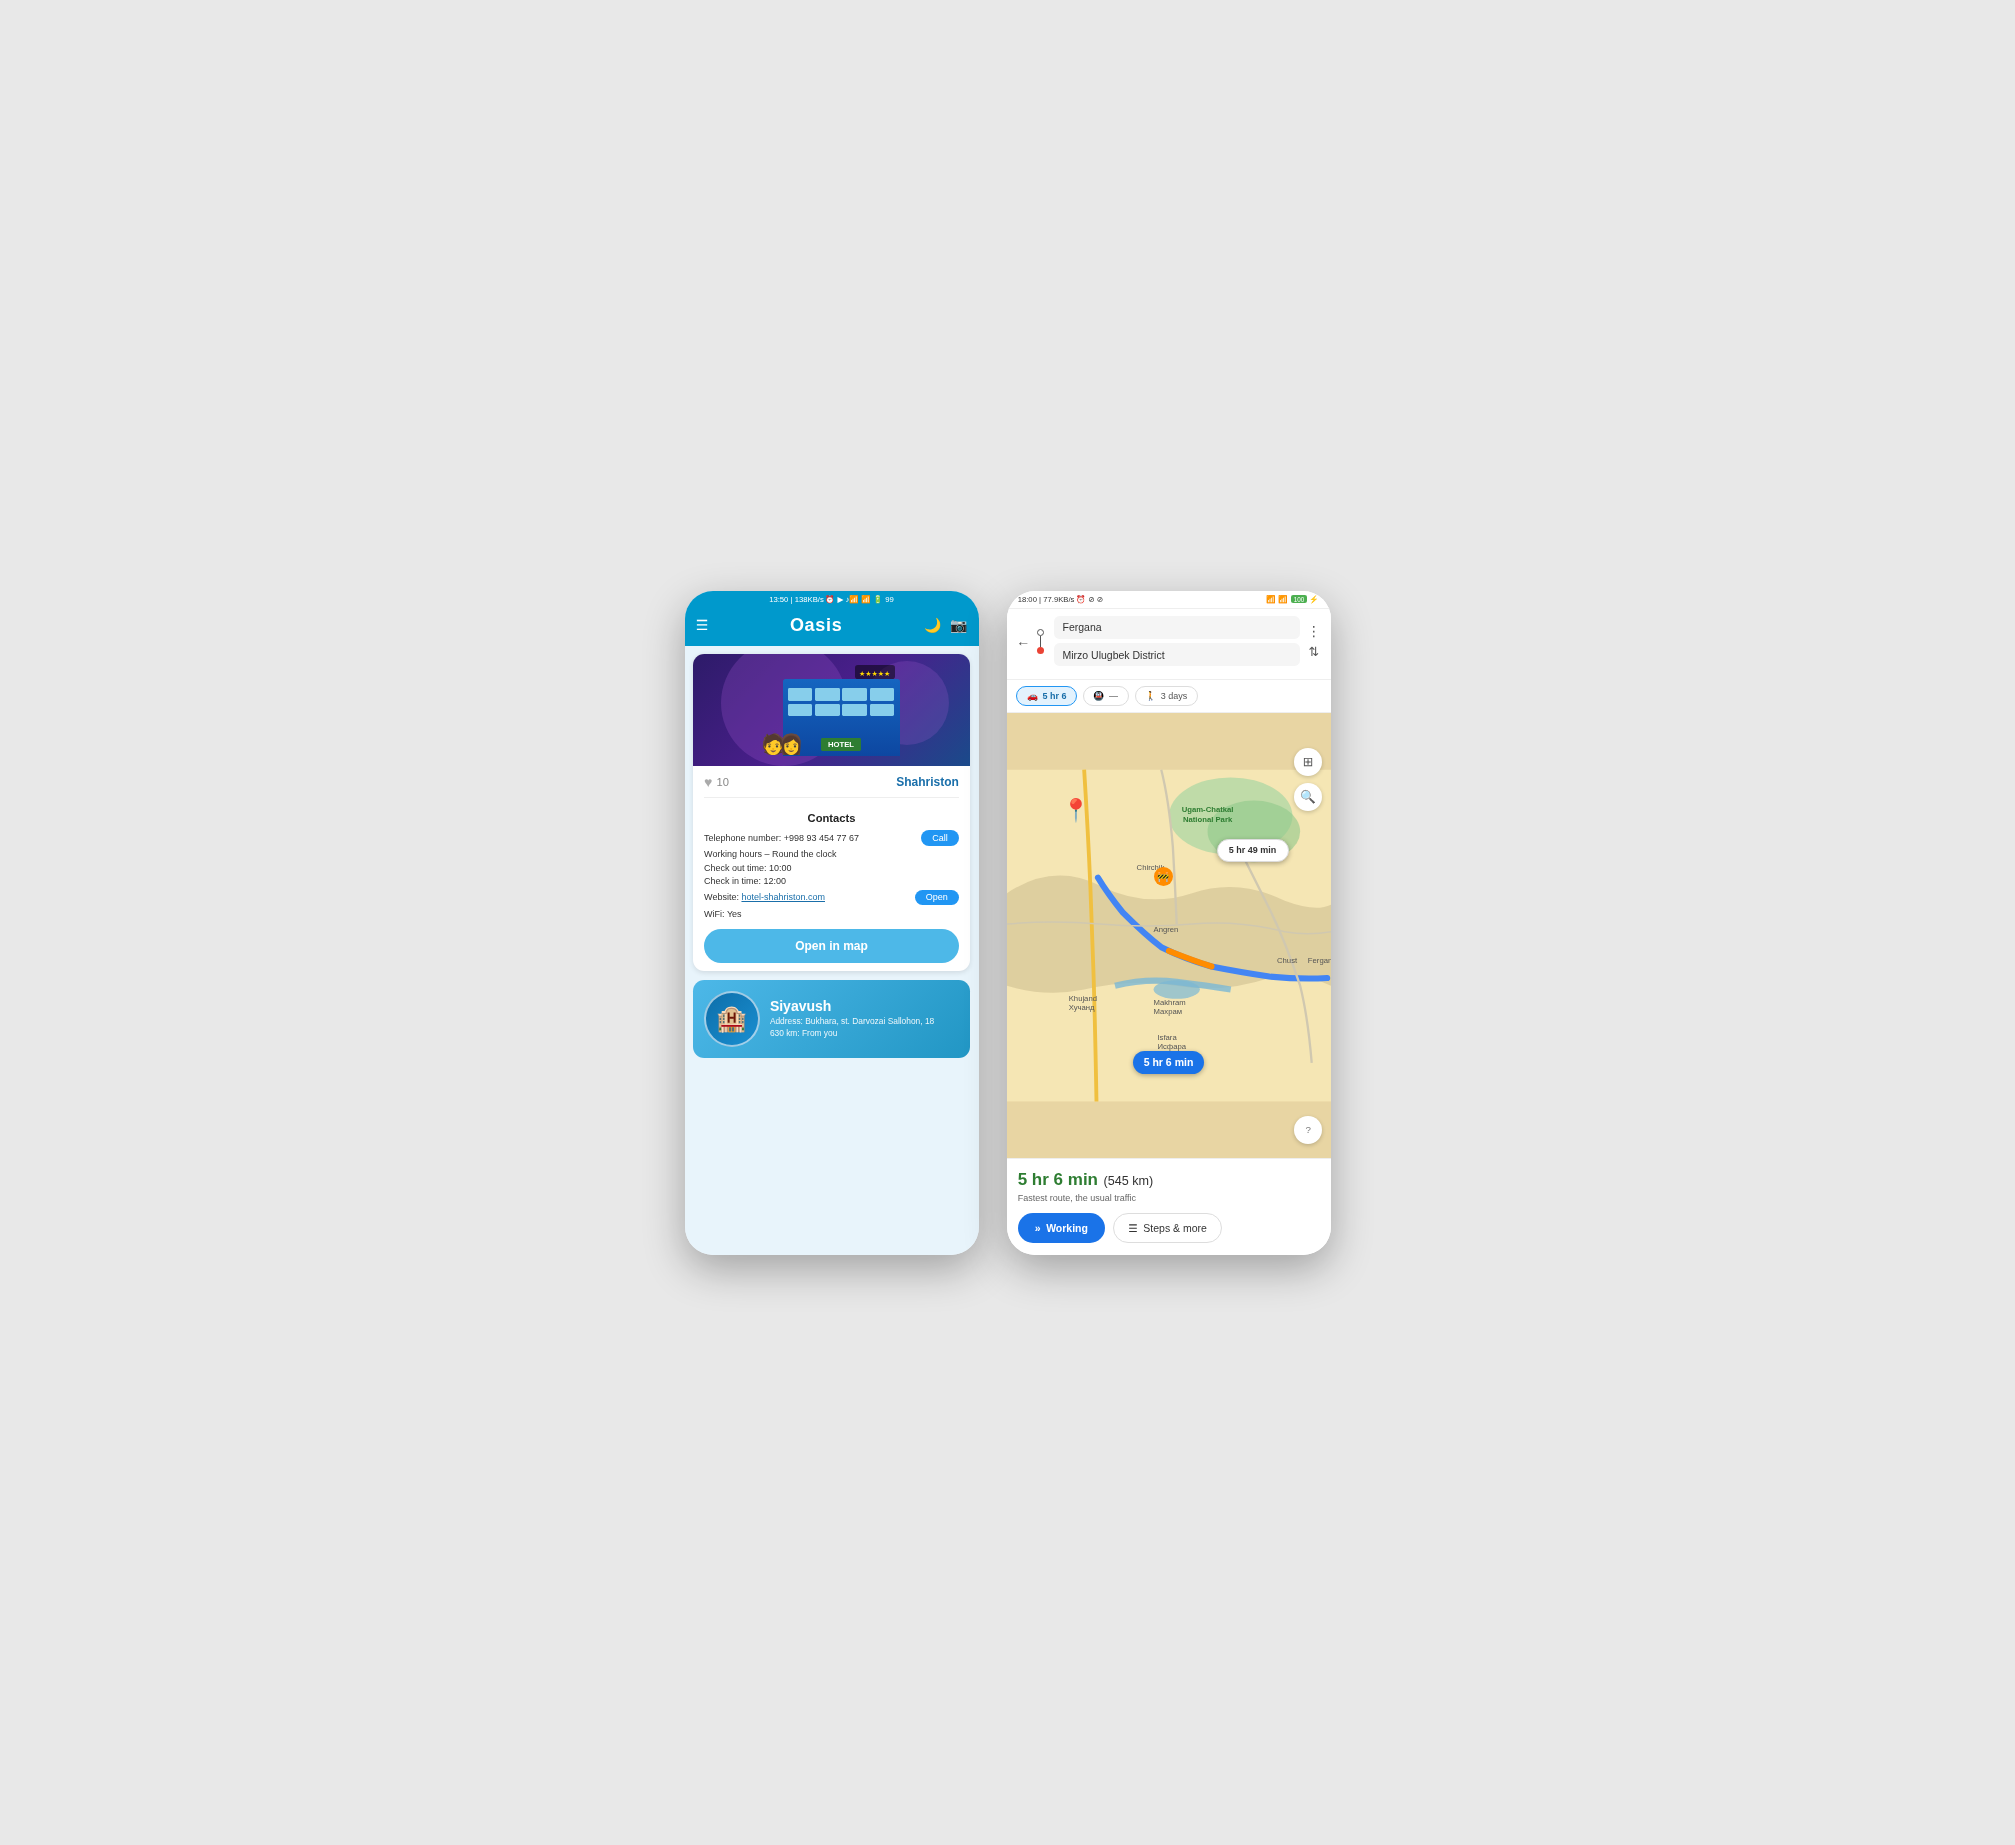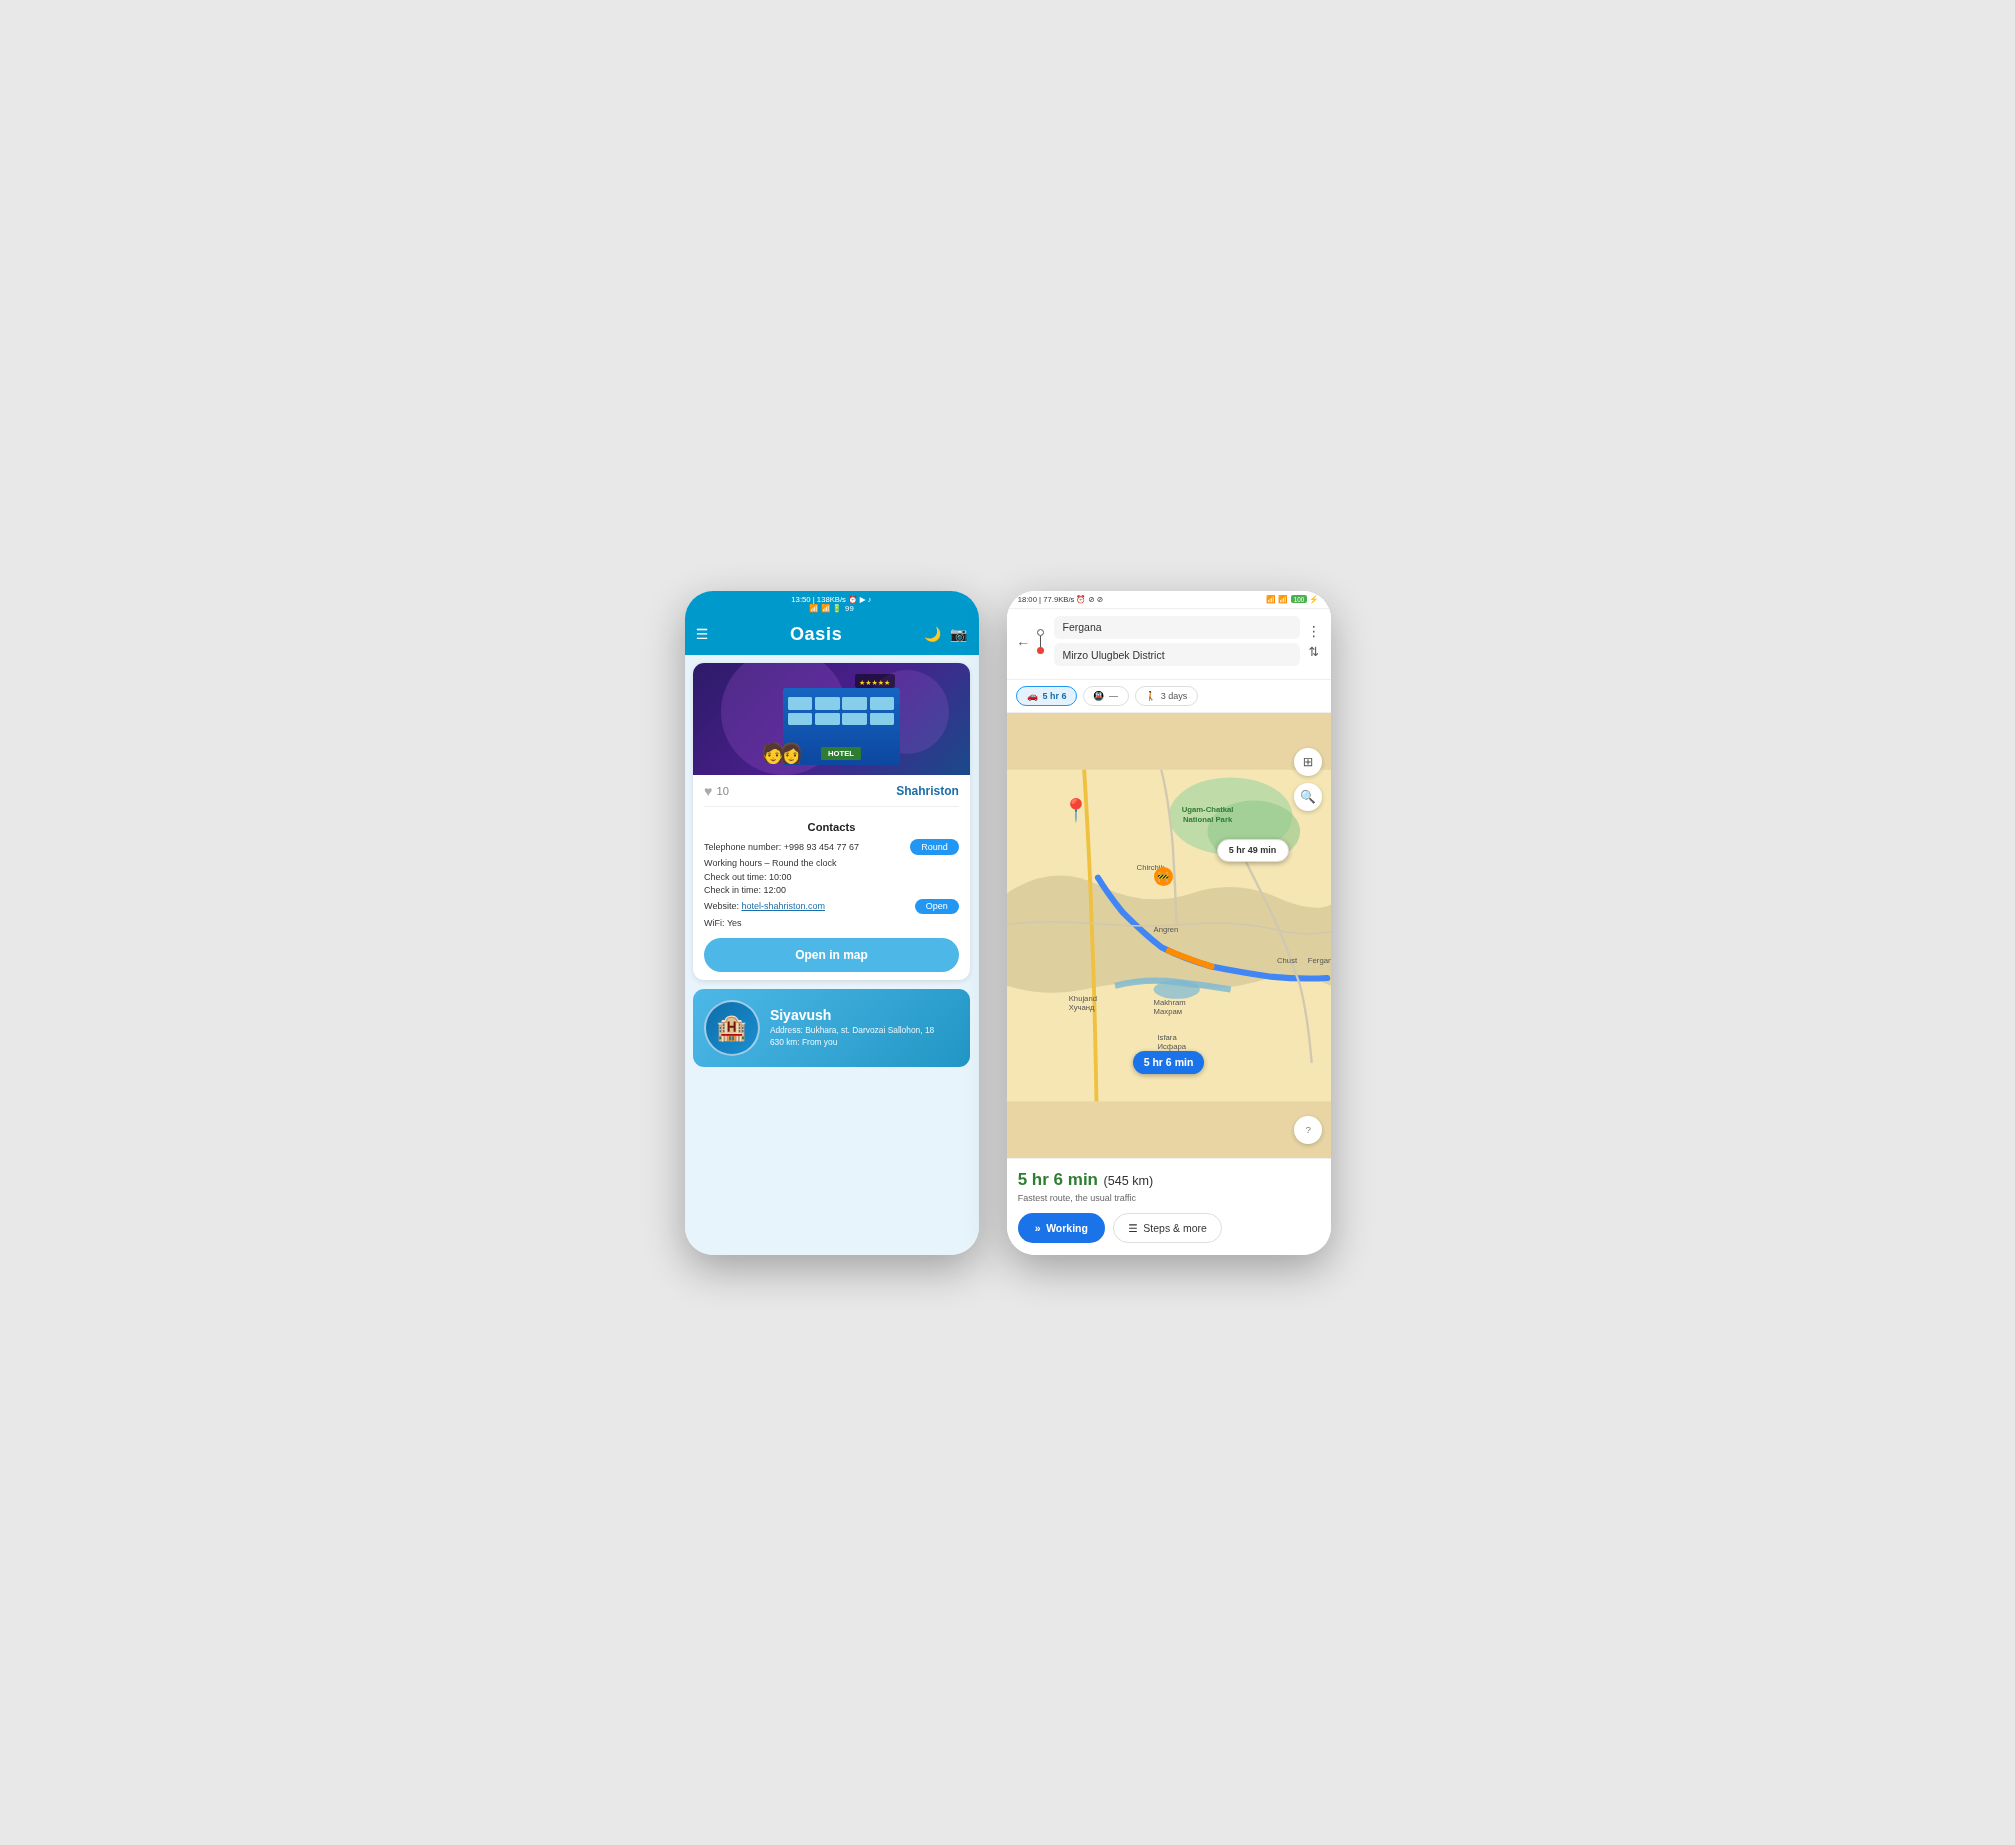--- a/index.html
+++ b/index.html
@@ -27,21 +27,20 @@
     }
 
     .status-bar-left {
       background: #0099cc;
       color: white;
       font-size: 7.7px;
       padding: 4.2px 11.2px;
       display: flex;
       justify-content: center;
       align-items: center;
-      flex-direction: column;
     }
 
     .status-icons { display: flex; gap: 2.8px; align-items: center; }
 
     .app-header {
       background: #0099cc;
       padding: 7px 11.2px 9.8px;
       display: flex;
       align-items: center;
       justify-content: space-between;
@@ -574,21 +573,21 @@
             <span>10</span>
           </div>
           <span class="hotel-name-right">Shahriston</span>
         </div>
 
         <div class="contacts-section">
           <div class="contacts-title">Contacts</div>
 
           <div class="contact-row">
             <span class="contact-label">Telephone number: +998 93 454 77 67</span>
-            <button class="contact-btn">Round</button>
+            <button class="contact-btn">Call</button>
           </div>
 
           <div class="contact-row">
             <span class="contact-label">Working hours – Round the clock</span>
           </div>
 
           <div class="contact-row">
             <span class="contact-label">Check out time: 10:00</span>
           </div>
 

